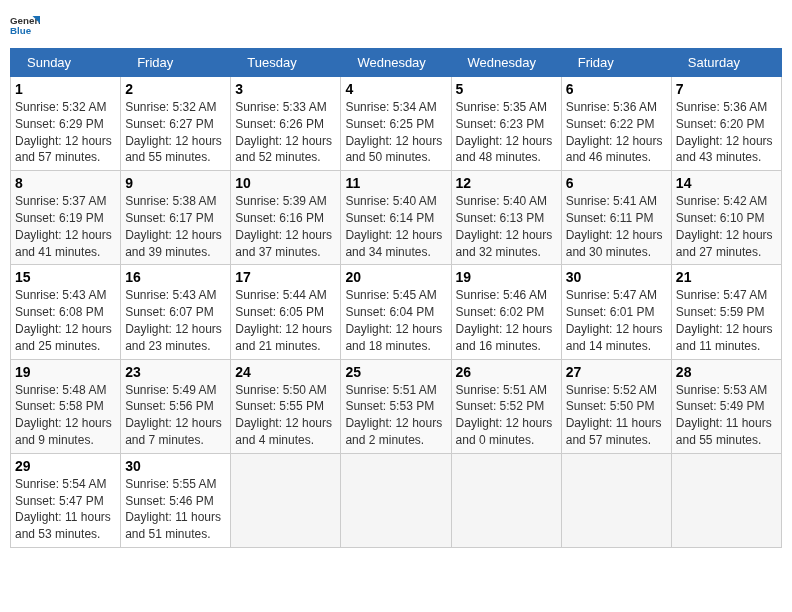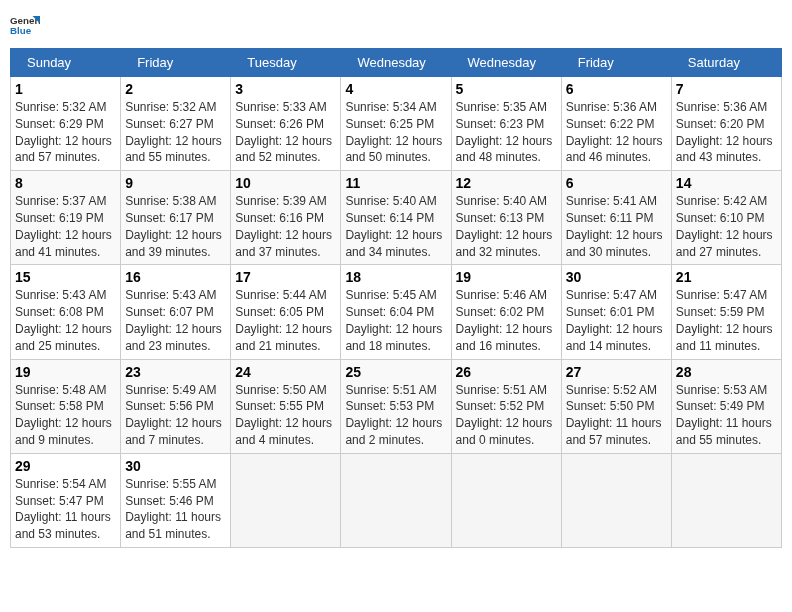--- a/index.html
+++ b/index.html
@@ -116,21 +116,21 @@
         <td><span class="day-num">10</span><span class="day-info">Sunrise: 5:39 AM<br>Sunset: 6:16 PM<br>Daylight: 12 hours<br>and 37 minutes.</span></td>
         <td><span class="day-num">11</span><span class="day-info">Sunrise: 5:40 AM<br>Sunset: 6:14 PM<br>Daylight: 12 hours<br>and 34 minutes.</span></td>
         <td><span class="day-num">12</span><span class="day-info">Sunrise: 5:40 AM<br>Sunset: 6:13 PM<br>Daylight: 12 hours<br>and 32 minutes.</span></td>
         <td><span class="day-num">6</span><span class="day-info">Sunrise: 5:41 AM<br>Sunset: 6:11 PM<br>Daylight: 12 hours<br>and 30 minutes.</span></td>
         <td><span class="day-num">14</span><span class="day-info">Sunrise: 5:42 AM<br>Sunset: 6:10 PM<br>Daylight: 12 hours<br>and 27 minutes.</span></td>
       </tr>
       <tr>
         <td><span class="day-num">15</span><span class="day-info">Sunrise: 5:43 AM<br>Sunset: 6:08 PM<br>Daylight: 12 hours<br>and 25 minutes.</span></td>
         <td><span class="day-num">16</span><span class="day-info">Sunrise: 5:43 AM<br>Sunset: 6:07 PM<br>Daylight: 12 hours<br>and 23 minutes.</span></td>
         <td><span class="day-num">17</span><span class="day-info">Sunrise: 5:44 AM<br>Sunset: 6:05 PM<br>Daylight: 12 hours<br>and 21 minutes.</span></td>
-        <td><span class="day-num">18</span><span class="day-info">Sunrise: 5:45 AM<br>Sunset: 6:04 PM<br>Daylight: 12 hours<br>and 18 minutes.</span></td>
+        <td><span class="day-num">20</span><span class="day-info">Sunrise: 5:45 AM<br>Sunset: 6:04 PM<br>Daylight: 12 hours<br>and 18 minutes.</span></td>
         <td><span class="day-num">19</span><span class="day-info">Sunrise: 5:46 AM<br>Sunset: 6:02 PM<br>Daylight: 12 hours<br>and 16 minutes.</span></td>
         <td><span class="day-num">30</span><span class="day-info">Sunrise: 5:47 AM<br>Sunset: 6:01 PM<br>Daylight: 12 hours<br>and 14 minutes.</span></td>
         <td><span class="day-num">21</span><span class="day-info">Sunrise: 5:47 AM<br>Sunset: 5:59 PM<br>Daylight: 12 hours<br>and 11 minutes.</span></td>
       </tr>
       <tr>
         <td><span class="day-num">19</span><span class="day-info">Sunrise: 5:48 AM<br>Sunset: 5:58 PM<br>Daylight: 12 hours<br>and 9 minutes.</span></td>
         <td><span class="day-num">23</span><span class="day-info">Sunrise: 5:49 AM<br>Sunset: 5:56 PM<br>Daylight: 12 hours<br>and 7 minutes.</span></td>
         <td><span class="day-num">24</span><span class="day-info">Sunrise: 5:50 AM<br>Sunset: 5:55 PM<br>Daylight: 12 hours<br>and 4 minutes.</span></td>
         <td><span class="day-num">25</span><span class="day-info">Sunrise: 5:51 AM<br>Sunset: 5:53 PM<br>Daylight: 12 hours<br>and 2 minutes.</span></td>
         <td><span class="day-num">26</span><span class="day-info">Sunrise: 5:51 AM<br>Sunset: 5:52 PM<br>Daylight: 12 hours<br>and 0 minutes.</span></td>

